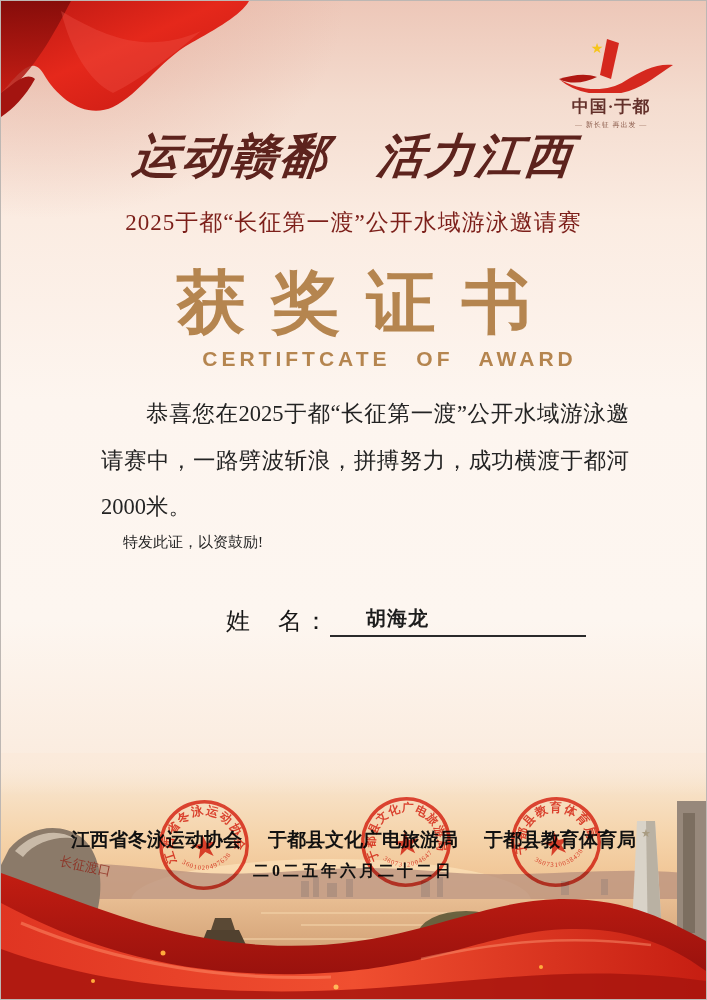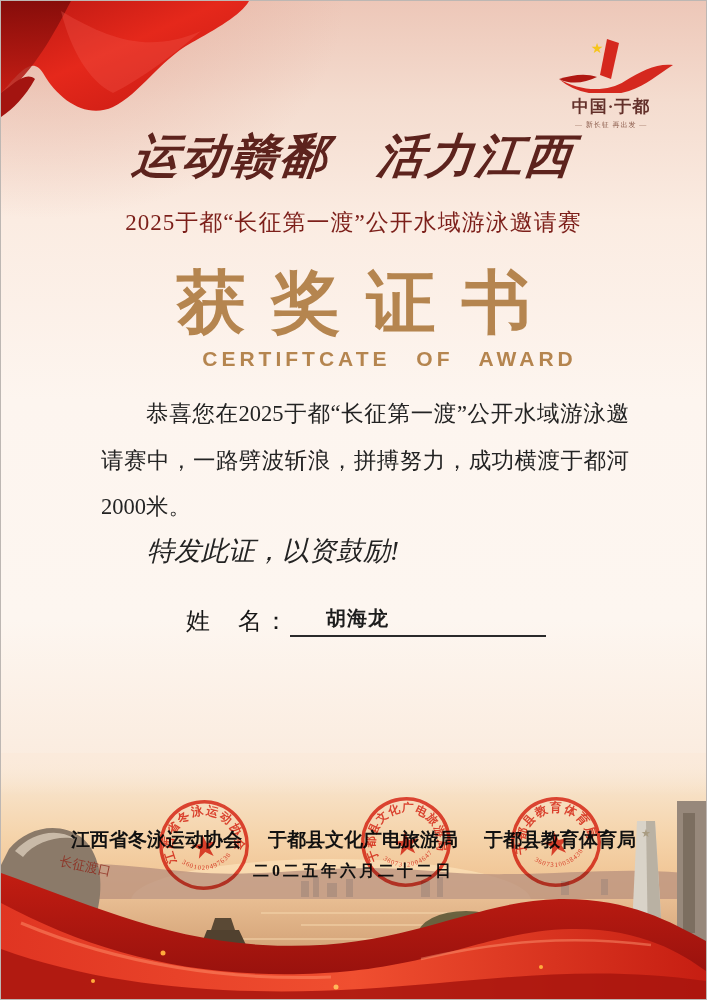--- a/index.html
+++ b/index.html
@@ -24,24 +24,24 @@
           color:#5d231d;letter-spacing:2px;transform:skewX(-6deg);}
   .event-title{top:206px;font-size:23px;font-weight:normal;color:#7c1f1a;letter-spacing:1px;}
   .cert-title{top:256px;font-size:69px;font-weight:bold;color:#b5854f;
               letter-spacing:26px;text-indent:26px;}
   .cert-title-en{top:346px;font-size:21px;font-weight:600;color:#b5854f;
                  letter-spacing:4px;word-spacing:16px;
                  font-family:"Liberation Sans","DejaVu Sans",sans-serif;margin-left:36px;}
   
   .body-par{top:390px;left:92px;width:528px;font-size:22.5px;line-height:2.07;
             color:#232323;text-indent:2em;text-align:justify;margin-left:8px;}
-  .closing{top:532px;left:92px;width:528px;font-size:27px;color:#232323;text-indent:2em;font-style:italic;}
+  .closing{top:532px;left:92px;width:528px;font-size:15px;color:#232323;text-indent:2em;}
   
   .fields{top:604px;left:185px;}
-  .field-row{display:flex;align-items:flex-end;margin-bottom:24px;height:32px;}
+  .field-row{display:flex;align-items:flex-end;margin-bottom:24px;height:32px;margin-left:40px;}
   .field-label{font-size:24px;color:#151515;letter-spacing:2px;white-space:pre;}
   .field-value{width:220px;border-bottom:2px solid #2a2a2a;padding:0 0 3px 36px;
                font-size:20px;font-weight:600;color:#1d1d1d;letter-spacing:1px;}
   
   .footer-orgs{top:826px;z-index:5;font-size:19px;font-weight:bold;color:#111;}
   .footer-orgs span{margin:0 13px;}
   .footer-date{top:860px;z-index:5;font-size:16px;font-weight:bold;color:#111;letter-spacing:3px;}
   .stamp{z-index:6;opacity:.88;mix-blend-mode:multiply;}
   .stamp svg text{font-family:"Liberation Serif","DejaVu Serif",serif;}
   

